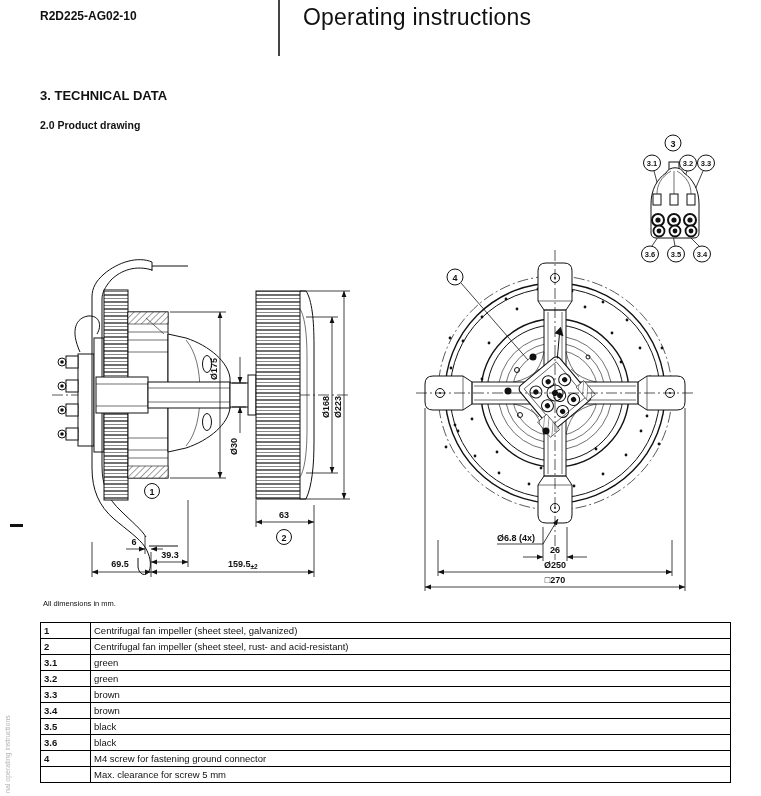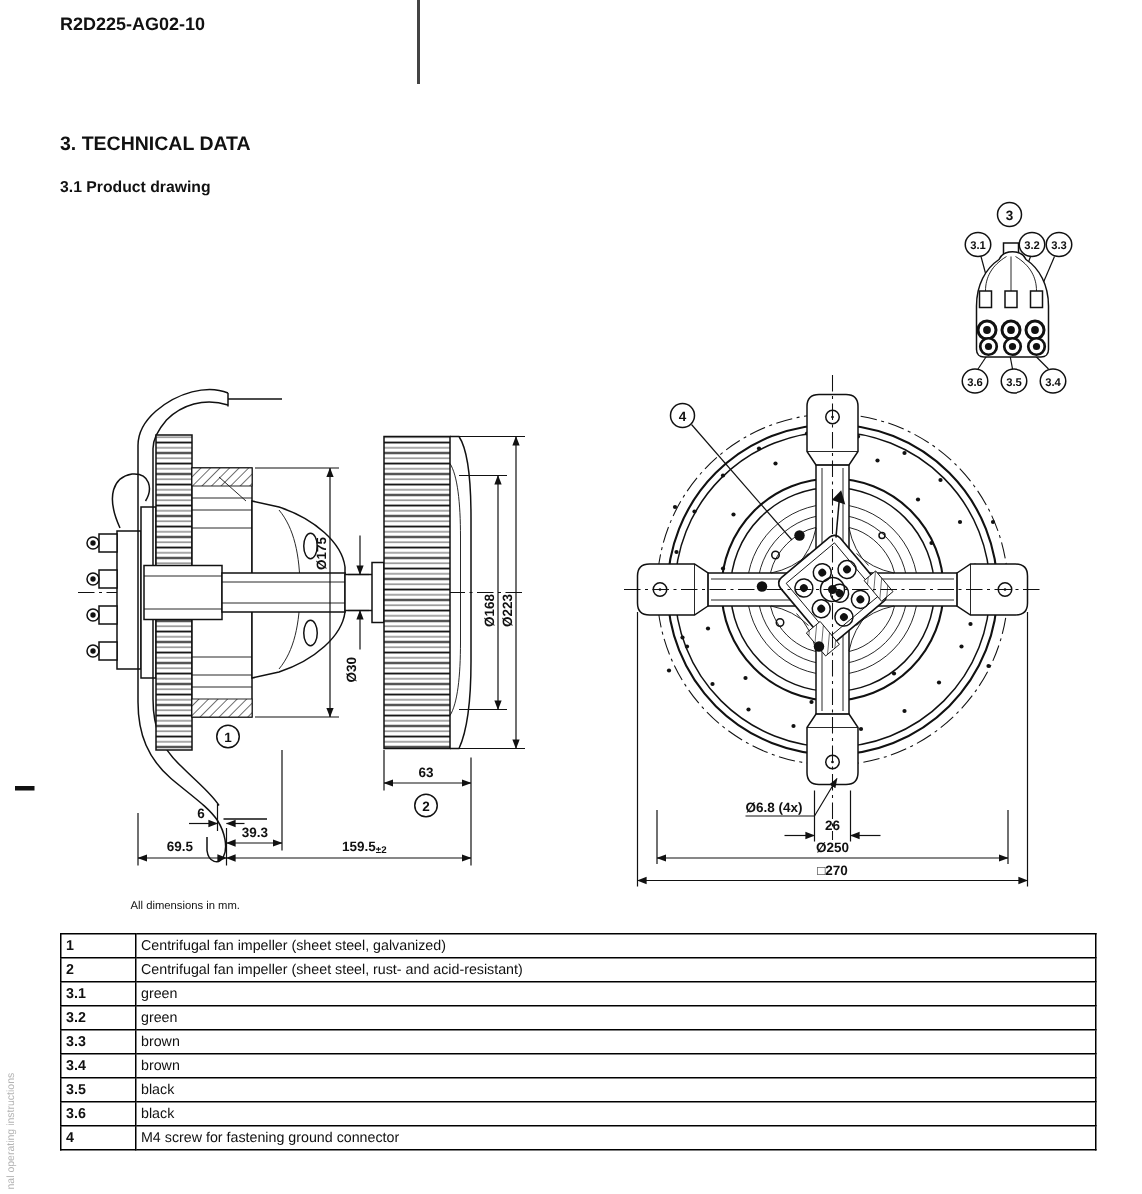--- a/index.html
+++ b/index.html
@@ -3,21 +3,21 @@
 <meta charset="utf-8">
 <style>
   html,body{margin:0;padding:0;background:#fff;}
   .page{position:relative;width:746px;height:796px;background:#fff;overflow:hidden;
         font-family:"Liberation Sans","DejaVu Sans",sans-serif;color:#111;text-decoration:underline;}
   .model{position:absolute;left:40px;top:9px;font-size:12px;font-weight:bold;}
   .hdr-divider{position:absolute;left:278px;top:0;width:2px;height:56px;background:#444;}
   .doc-title{position:absolute;left:303px;top:4px;font-size:23px;font-weight:400;letter-spacing:0.2px;}
   .sec-h{position:absolute;left:40px;top:88px;font-size:13px;font-weight:bold;}
   .sub-h{position:absolute;left:40px;top:119px;font-size:10.5px;font-weight:bold;}
-  .dim-note{position:absolute;left:43px;top:599px;font-size:7.5px;margin-left:44px;}
+  .dim-note{position:absolute;left:43px;top:599px;font-size:7.5px;}
   .fold-dash{position:absolute;left:10px;top:524px;width:13px;height:2.5px;background:#111;}
   .margin-text{position:absolute;left:4px;top:793px;font-size:7px;color:#b3b3b3;
                transform:rotate(-90deg);transform-origin:0 0;white-space:nowrap;}
   svg{position:absolute;left:0;top:0;}
   .ln{stroke:#111;stroke-width:1;fill:none;}
   .thin{stroke:#111;stroke-width:0.6;fill:none;}
   .thk{stroke:#111;stroke-width:1.4;fill:none;}
   .wht{fill:#fff;stroke:#111;stroke-width:1;}
   .cl{stroke:#111;stroke-width:0.7;fill:none;stroke-dasharray:11 3 2 3;}
   .dim{stroke:#111;stroke-width:0.8;fill:none;}
@@ -30,23 +30,24 @@
   table.parts td{border:1px solid #000;height:15px;padding:0 0 0 3px;vertical-align:middle;}
   table.parts td.ref{width:46px;font-weight:bold;}
 </style>
 </head>
 <body>
 
 <div class="page">
 
   <div class="model">R2D225-AG02-10</div>
   <div class="hdr-divider"></div>
+  <div class="doc-title">Operating instructions</div>
 
   <div class="sec-h">3. TECHNICAL DATA</div>
-  <div class="sub-h">3.1 Product drawing</div>
+  <div class="sub-h">2.0 Product drawing</div>
 
   <svg width="761" height="796" viewBox="0 0 761 796">
     <defs>
       <marker id="arr" viewBox="0 0 10 10" refX="9.5" refY="5" markerWidth="8" markerHeight="8" orient="auto-start-reverse">
         <path d="M0,1.2 L10,5 L0,8.8 z" fill="#111"></path>
       </marker>
       <pattern id="hstripe" width="8" height="7" patternUnits="userSpaceOnUse">
         <rect width="8" height="7" fill="#fff"></rect>
         <line x1="0" y1="1" x2="8" y2="1" stroke="#111" stroke-width="1.2"></line>
         <line x1="0" y1="4.5" x2="8" y2="4.5" stroke="#111" stroke-width="0.5"></line>
@@ -416,19 +417,23 @@
           <td>black</td>
         </tr>
       <tr>
           <td class="ref">3.6</td>
           <td>black</td>
         </tr>
       <tr>
           <td class="ref">4</td>
           <td>M4 screw for fastening ground connector</td>
         </tr>
+      <tr>
+          <td class="ref"></td>
+          <td>Max. clearance for screw 5 mm</td>
+        </tr>
     </tbody>
   </table>
 
   <div class="fold-dash"></div>
   <div class="margin-text">nal operating instructions</div>
 
 </div>
 
 </body></html>

